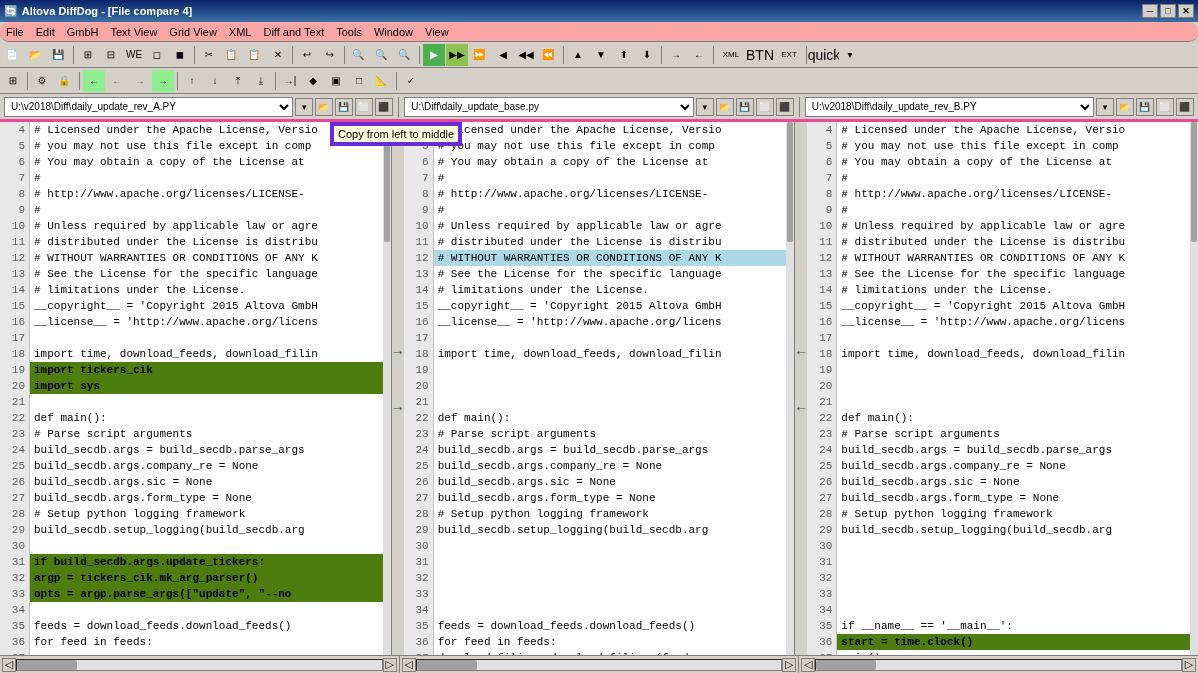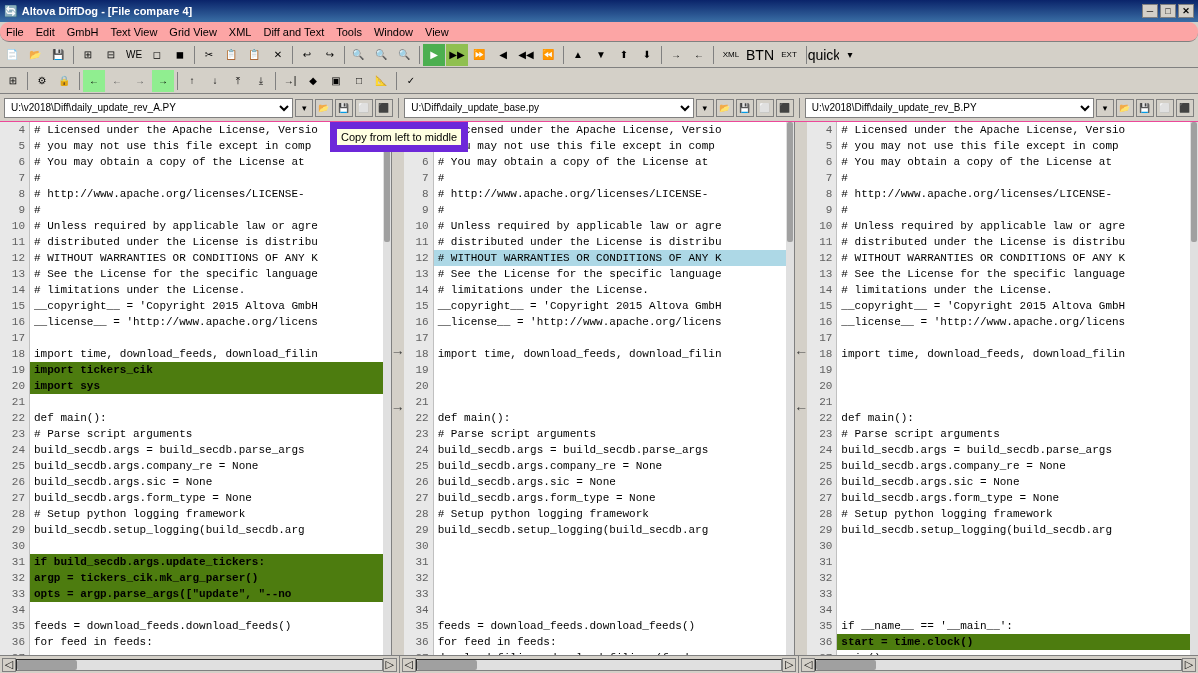--- a/index.html
+++ b/index.html
@@ -78,21 +78,21 @@
     }
 
     
     #pathbars {
       background: #d4d0c8;
       height: 28px;
       display: flex;
       align-items: center;
       padding: 2px 4px;
       gap: 2px;
-      border-bottom: 1px solid #ec4899;
+      border-bottom: 3px solid #ec4899;
     }
     .path-section {
       display: flex;
       align-items: center;
       flex: 1;
       gap: 2px;
     }
     .path-select {
       flex: 1;
       height: 20px;
@@ -110,21 +110,21 @@
       display: flex; align-items: center; justify-content: center;
     }
     .path-divider { width: 1px; height: 20px; background: #808080; margin: 0 3px; }
     
     
     #tooltip {
       position: absolute;
       top: 122px;
       left: 330px;
       background: #ffffe1;
-      border: 7px solid #6d28d9;
+      border: 4px solid #6d28d9;
       padding: 2px 4px;
       font-size: 11px;
       z-index: 100;
       pointer-events: none;
     }
     
     
     #diff-area {
       display: flex;
       height: calc(673px - 22px - 20px - 26px - 26px - 28px - 18px);

